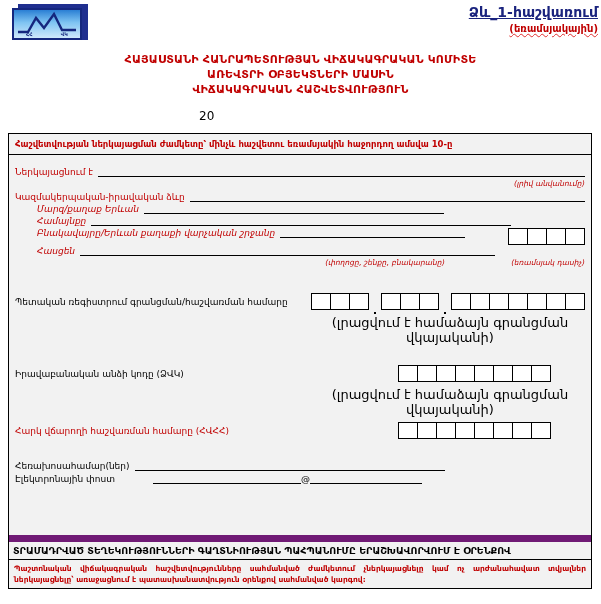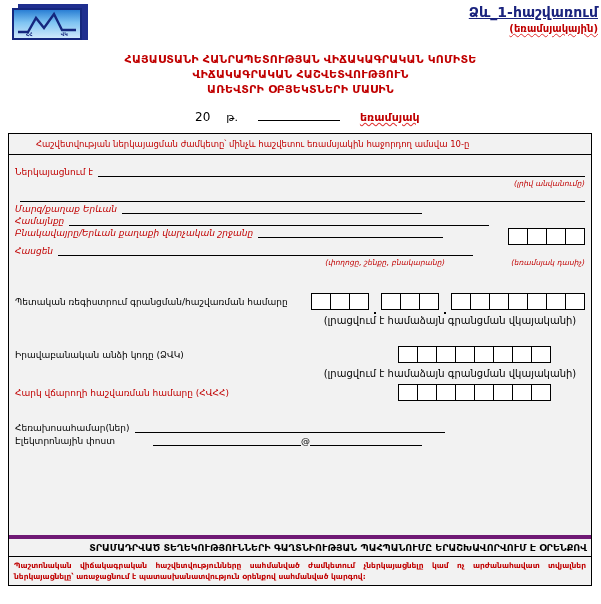--- a/index.html
+++ b/index.html
@@ -98,20 +98,21 @@
 
   
   .date-row {
     margin-top: 12px;
     margin-left: 195px;
     font-size: 11px;
     display: flex;
     align-items: baseline;
     gap: 16px;
     height: 18px;
+    flex-direction: column;
   }
   .date-row .year { font-size: 12px; }
   .date-row .th { font-size: 11px; }
   .date-row .blank {
     display: inline-block;
     width: 82px;
     border-bottom: 1px solid #000;
     height: 11px;
     margin: 0 4px;
   }
@@ -141,22 +142,21 @@
   }
   .intro-text {
     font-size: 8.5px;
     line-height: 12px;
     color: #000;
   }
   .deadline-text {
     font-size: 8.5px;
     line-height: 12px;
     color: #c00000;
-    font-weight: normal;
-    margin-left: 21px;
+    font-weight: bold;
   }
 
   .body-zone {
     padding: 8px 6px 4px 6px;
     position: relative;
     min-height: 380px;
     box-sizing: border-box;
   }
 
   .fld {
@@ -176,21 +176,21 @@
   .bold-lbl { font-weight: bold; color: #c00000; }
   .ital-lbl { font-style: italic; color: #c00000; }
 
   .hint {
     font-size: 7.5px;
     color: #c00000;
     font-style: italic;
     text-align: right;
   }
 
-  .indent { }
+  .indent { margin-left: 22px; }
 
   
   .boxes { display: flex; }
   .boxes .cell {
     width: 20px;
     height: 17px;
     border: 1px solid #000;
     box-sizing: border-box;
     margin-left: -1px;
     background: #fff;
@@ -212,32 +212,32 @@
 
   .row-split {
     display: flex;
     align-items: center;
     justify-content: space-between;
   }
 
   .sec-label { font-size: 9px; }
 
   .note-right {
-    font-size: 10px;
+    font-size: 13px;
     color: #000;
     text-align: center;
   }
 
   
   .footer-band {
-    text-align: right;
+    text-align: left;
     font-size: 9.5px;
     font-weight: bold;
     padding: 3px 4px;
-    border-top: 4px solid #701a75;
+    border-top: 7px solid #701a75;
     border-bottom: 1px solid #000;
     box-sizing: border-box;
   }
   .warn-band {
     font-size: 7.5px;
     line-height: 11px;
     color: #c00000;
     font-weight: bold;
     padding: 3px 5px;
     text-align: justify;
@@ -262,22 +262,22 @@
   </div>
 
   <div class="form-code">
     <div class="code-main">Ձև_1-հաշվառում</div>
     <div class="code-sub">(եռամսյակային)</div>
   </div>
 </div>
 
 <div class="titles">
   <div>ՀԱՅԱՍՏԱՆԻ ՀԱՆՐԱՊԵՏՈՒԹՅԱՆ ՎԻՃԱԿԱԳՐԱԿԱՆ ԿՈՄԻՏԵ</div>
+  <div>ԱՌԵՎՏՐԻ ՕԲՅԵԿՏՆԵՐԻ ՄԱՍԻՆ</div>
   <div>ՎԻՃԱԿԱԳՐԱԿԱՆ ՀԱՇՎԵՏՎՈՒԹՅՈՒՆ</div>
-  <div>ԱՌԵՎՏՐԻ ՕԲՅԵԿՏՆԵՐԻ ՄԱՍԻՆ</div>
 </div>
 
 <div class="date-row">
   <span class="year">20</span>
   <span class="th">թ.</span>
   <span class="blank"></span>
   <span class="quarter-word">եռամսյակ</span>
 </div>
 
 <div class="form-box">
@@ -289,20 +289,21 @@
 
   <div class="body-zone">
 
     <div class="fld" style="margin-top:4px;">
       <span class="lbl red-lbl">Ներկայացնում է</span>
       <span class="rule"></span>
     </div>
     <div class="hint" style="margin-left:40px;margin-bottom:4px;">(լրիվ անվանումը)</div>
 
     <div class="fld">
+      <span class="lbl red-lbl">Կազմակերպական-իրավական ձևը</span>
       <span class="rule"></span>
     </div>
 
 
     <div class="fld indent">
       <span class="lbl ital-lbl">Մարզ/քաղաք Երևան</span>
       <span class="rule" style="max-width:300px;"></span>
     </div>
 
     <div class="fld indent">

